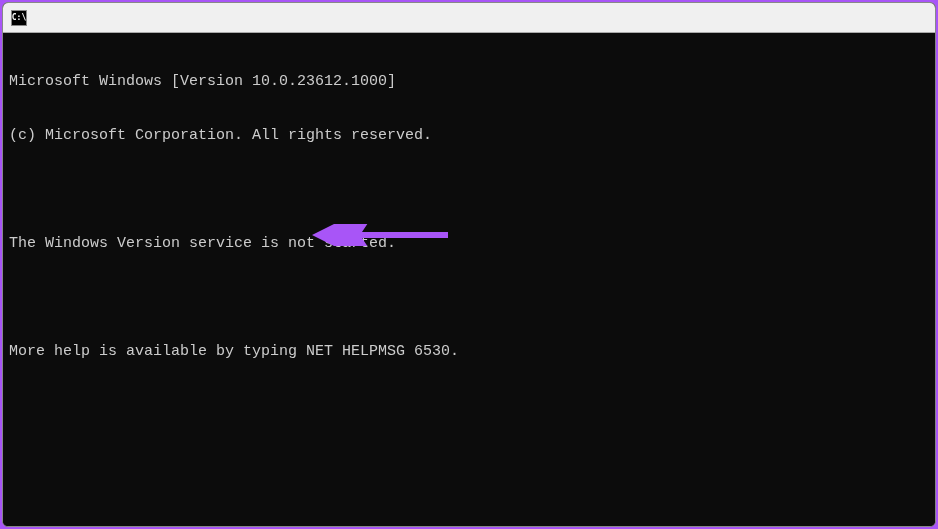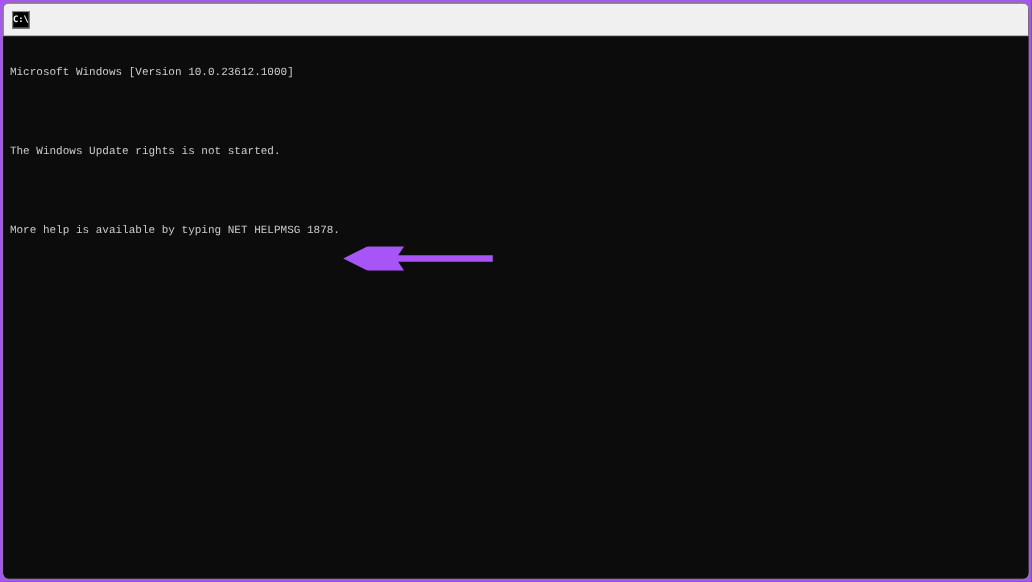--- a/index.html
+++ b/index.html
@@ -45,21 +45,21 @@
       font-size: 8px;
       font-family: Consolas, monospace;
       font-weight: bold;
       border: 1px solid #888;
     }
     .terminal {
       flex: 1;
       background: #0c0c0c;
       color: #cccccc;
       padding: 4px 6px;
-      font-size: 10px;
+      font-size: 15px;
       line-height: 1.2;
       white-space: pre;
       overflow: hidden;
       font-family: Consolas, 'Courier New', monospace;
     }
     .line { min-height: 1.2em; }
     .arrow {
       position: absolute;
       left: 310px;
       top: 224px;
@@ -71,24 +71,25 @@
 <body>
 
 <div class="window">
   <div class="titlebar">
     <div class="icon">
       <span>C:\</span>
     </div>
   </div>
   <div class="terminal">
     <div class="line">Microsoft Windows [Version 10.0.23612.1000]</div>
+    <div class="line">(c) Microsoft Corporation. All rights reserved.</div>
     <div class="line"></div>
-    <div class="line">The Windows Update rights is not started.</div>
+    <div class="line">The Windows Version service is not started.</div>
     <div class="line"></div>
-    <div class="line">More help is available by typing NET HELPMSG 1878.</div>
+    <div class="line">More help is available by typing NET HELPMSG 6530.</div>
     <div class="line"></div>
     <div class="line"></div>
     
     
     
     
     
     
     
   </div>

